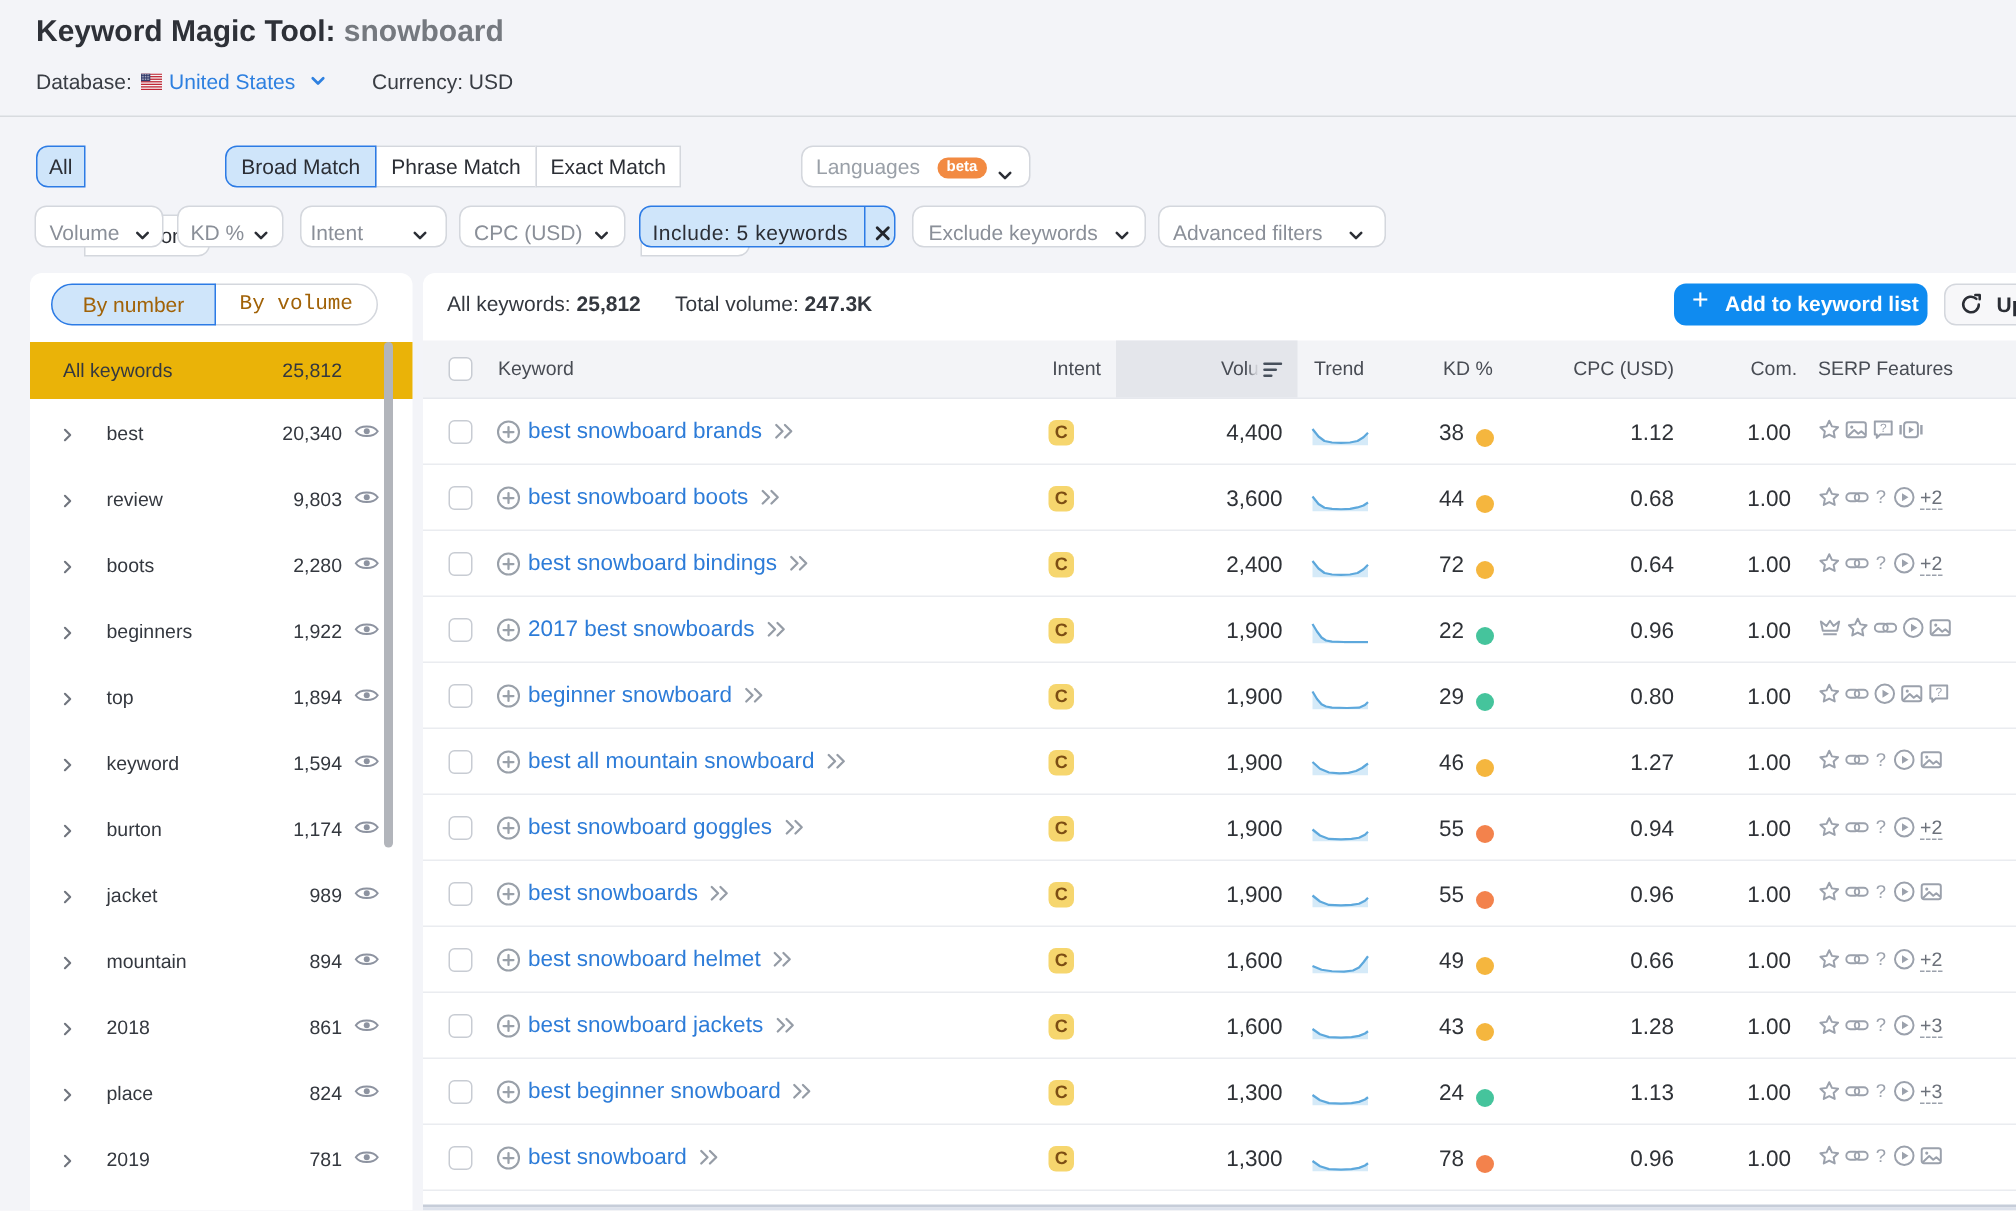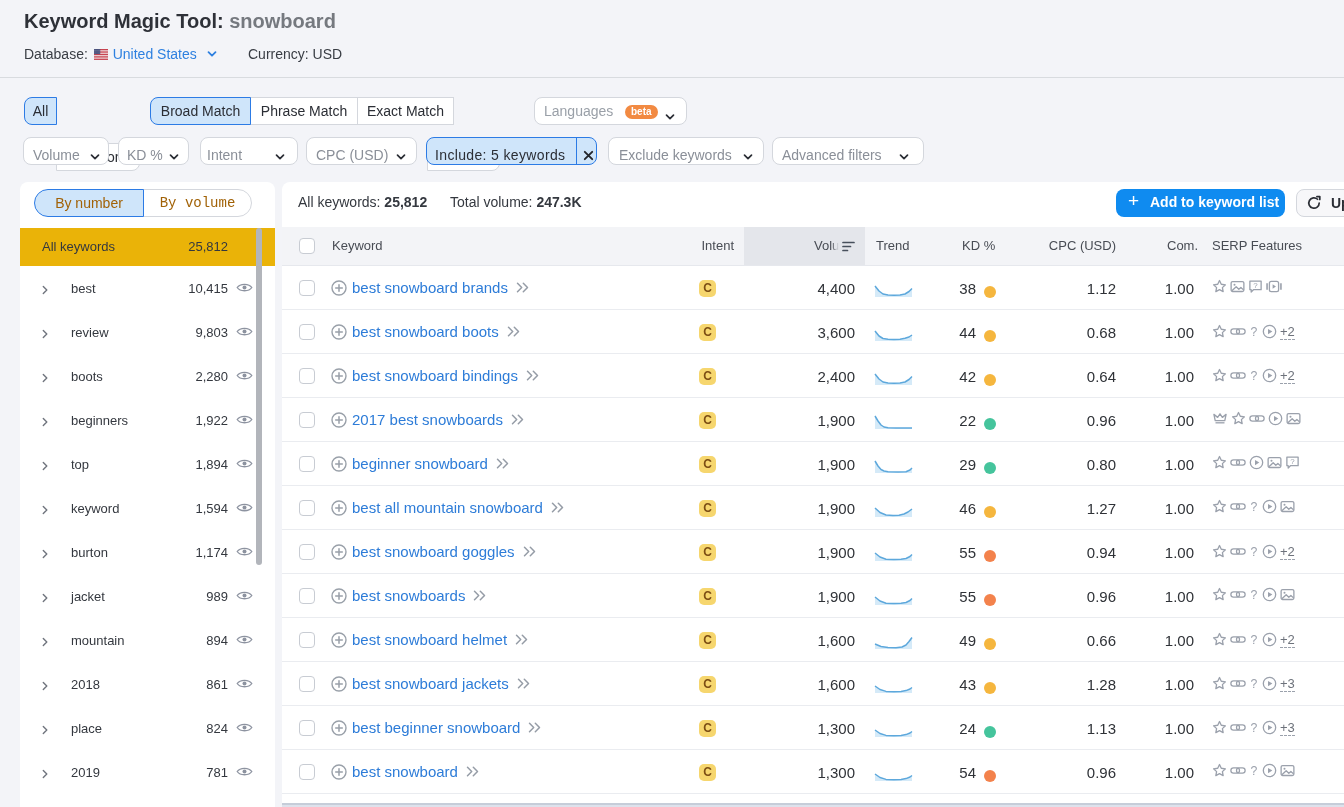--- a/index.html
+++ b/index.html
@@ -154,21 +154,21 @@
     </div>
 <div class="allkw">
       <span style="position:absolute;left:22px;top:11px">All keywords</span>
       <span style="position:absolute;right:47px;top:11px">25,812</span>
     </div>
 <div class="kwitem" style="top:84px">
       <span class="cv"><svg width="10" height="10" viewBox="0 0 10 10">
           <path d="M3.3 1.5 6.8 5 3.3 8.5" stroke="#70757e" stroke-width="1.4" fill="none" stroke-linecap="round" stroke-linejoin="round"></path>
         </svg></span>
       <span class="nm">best</span>
-      <span class="ct">10,415</span>
+      <span class="ct">20,340</span>
       <span class="ey"><svg width="17" height="13" viewBox="0 0 17 13">
           <path d="M1.2 6.5 C4 2.2, 13 2.2, 15.8 6.5 C13 10.8, 4 10.8, 1.2 6.5 Z" fill="none" stroke="#8d93a0" stroke-width="1.3"></path>
           <circle cx="8.5" cy="6.5" r="2" fill="#8d93a0"></circle>
         </svg></span>
     </div>
 <div class="kwitem" style="top:128px">
       <span class="cv"><svg width="10" height="10" viewBox="0 0 10 10">
           <path d="M3.3 1.5 6.8 5 3.3 8.5" stroke="#70757e" stroke-width="1.4" fill="none" stroke-linecap="round" stroke-linejoin="round"></path>
         </svg></span>
       <span class="nm">review</span>
@@ -450,21 +450,21 @@
             </g>
           </svg>
         </span>
       </span>
 <span class="badge">C</span>
 <span class="num" style="left:493px;width:80px">2,400</span>
 <span class="spark"><svg width="39" height="14" viewBox="0 0 39 14">
           <path d="M1,3 L5,8 L9,11 L14,12 L20,12.3 L26,12 L31,11 L35,8.5 L38,5.5 L38,14 L1,14 Z" fill="#d5eaf8"></path>
           <path d="M1,3 L5,8 L9,11 L14,12 L20,12.3 L26,12 L31,11 L35,8.5 L38,5.5" fill="none" stroke="#5da8dc" stroke-width="1.5" stroke-linejoin="round"></path>
         </svg></span>
-<span class="kdn">42</span>
+<span class="kdn">72</span>
 <span class="dot" style="background:#f5b63e"></span>
 <span class="num" style="left:754px;width:80px">0.64</span>
 <span class="num" style="left:842px;width:70px">1.00</span>
 <span class="serp">
         <span>
           <svg width="15" height="15" viewBox="0 0 16 16">
             <path d="M8 1.6 9.9 5.6 14.3 6.2 11.1 9.2 11.9 13.5 8 11.4 4.1 13.5 4.9 9.2 1.7 6.2 6.1 5.6z" fill="none" stroke="#9ba1ac" stroke-width="1.4" stroke-linejoin="round"></path>
           </svg>
         </span>
         <span>
@@ -953,21 +953,21 @@
             </g>
           </svg>
         </span>
       </span>
 <span class="badge">C</span>
 <span class="num" style="left:493px;width:80px">1,300</span>
 <span class="spark"><svg width="39" height="14" viewBox="0 0 39 14">
           <path d="M1,7 L6,10.5 L12,12.4 L20,12.7 L27,12.4 L32,11.6 L36,10 L38,8.5 L38,14 L1,14 Z" fill="#d5eaf8"></path>
           <path d="M1,7 L6,10.5 L12,12.4 L20,12.7 L27,12.4 L32,11.6 L36,10 L38,8.5" fill="none" stroke="#5da8dc" stroke-width="1.5" stroke-linejoin="round"></path>
         </svg></span>
-<span class="kdn">54</span>
+<span class="kdn">78</span>
 <span class="dot" style="background:#f3824c"></span>
 <span class="num" style="left:754px;width:80px">0.96</span>
 <span class="num" style="left:842px;width:70px">1.00</span>
 <span class="serp">
         <span>
           <svg width="15" height="15" viewBox="0 0 16 16">
             <path d="M8 1.6 9.9 5.6 14.3 6.2 11.1 9.2 11.9 13.5 8 11.4 4.1 13.5 4.9 9.2 1.7 6.2 6.1 5.6z" fill="none" stroke="#9ba1ac" stroke-width="1.4" stroke-linejoin="round"></path>
           </svg>
         </span>
         <span>

